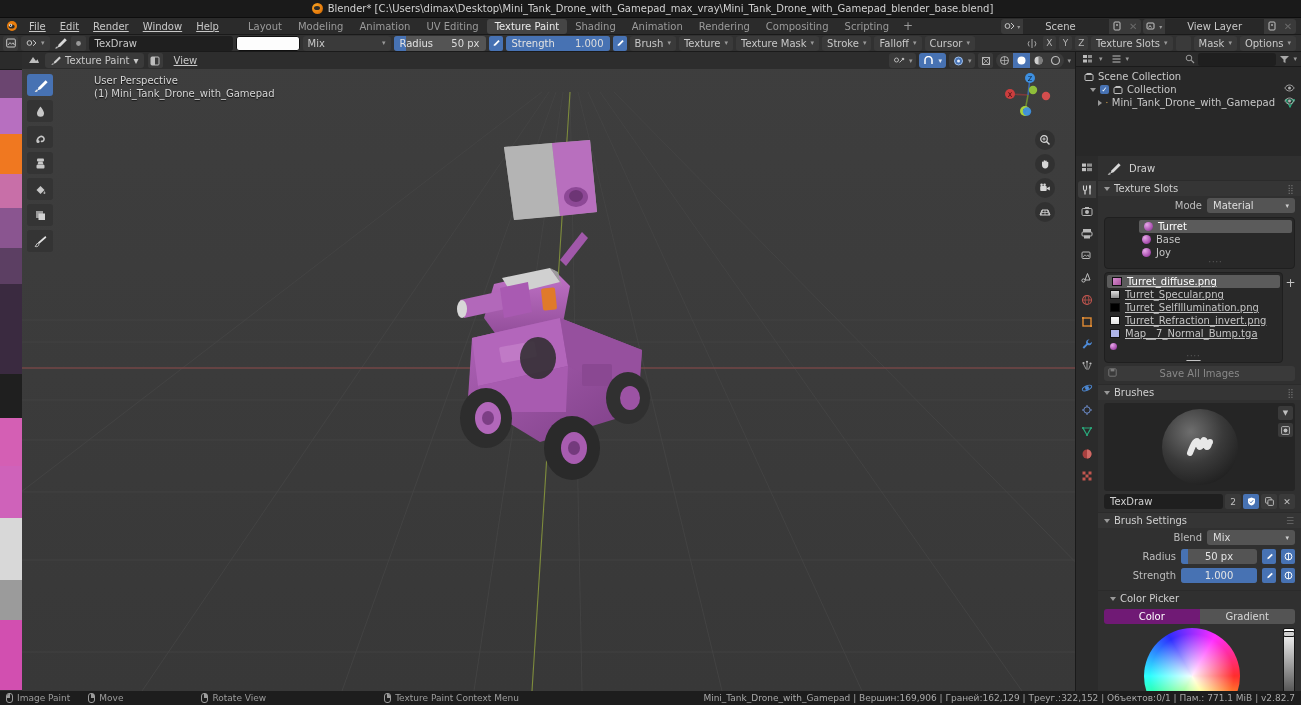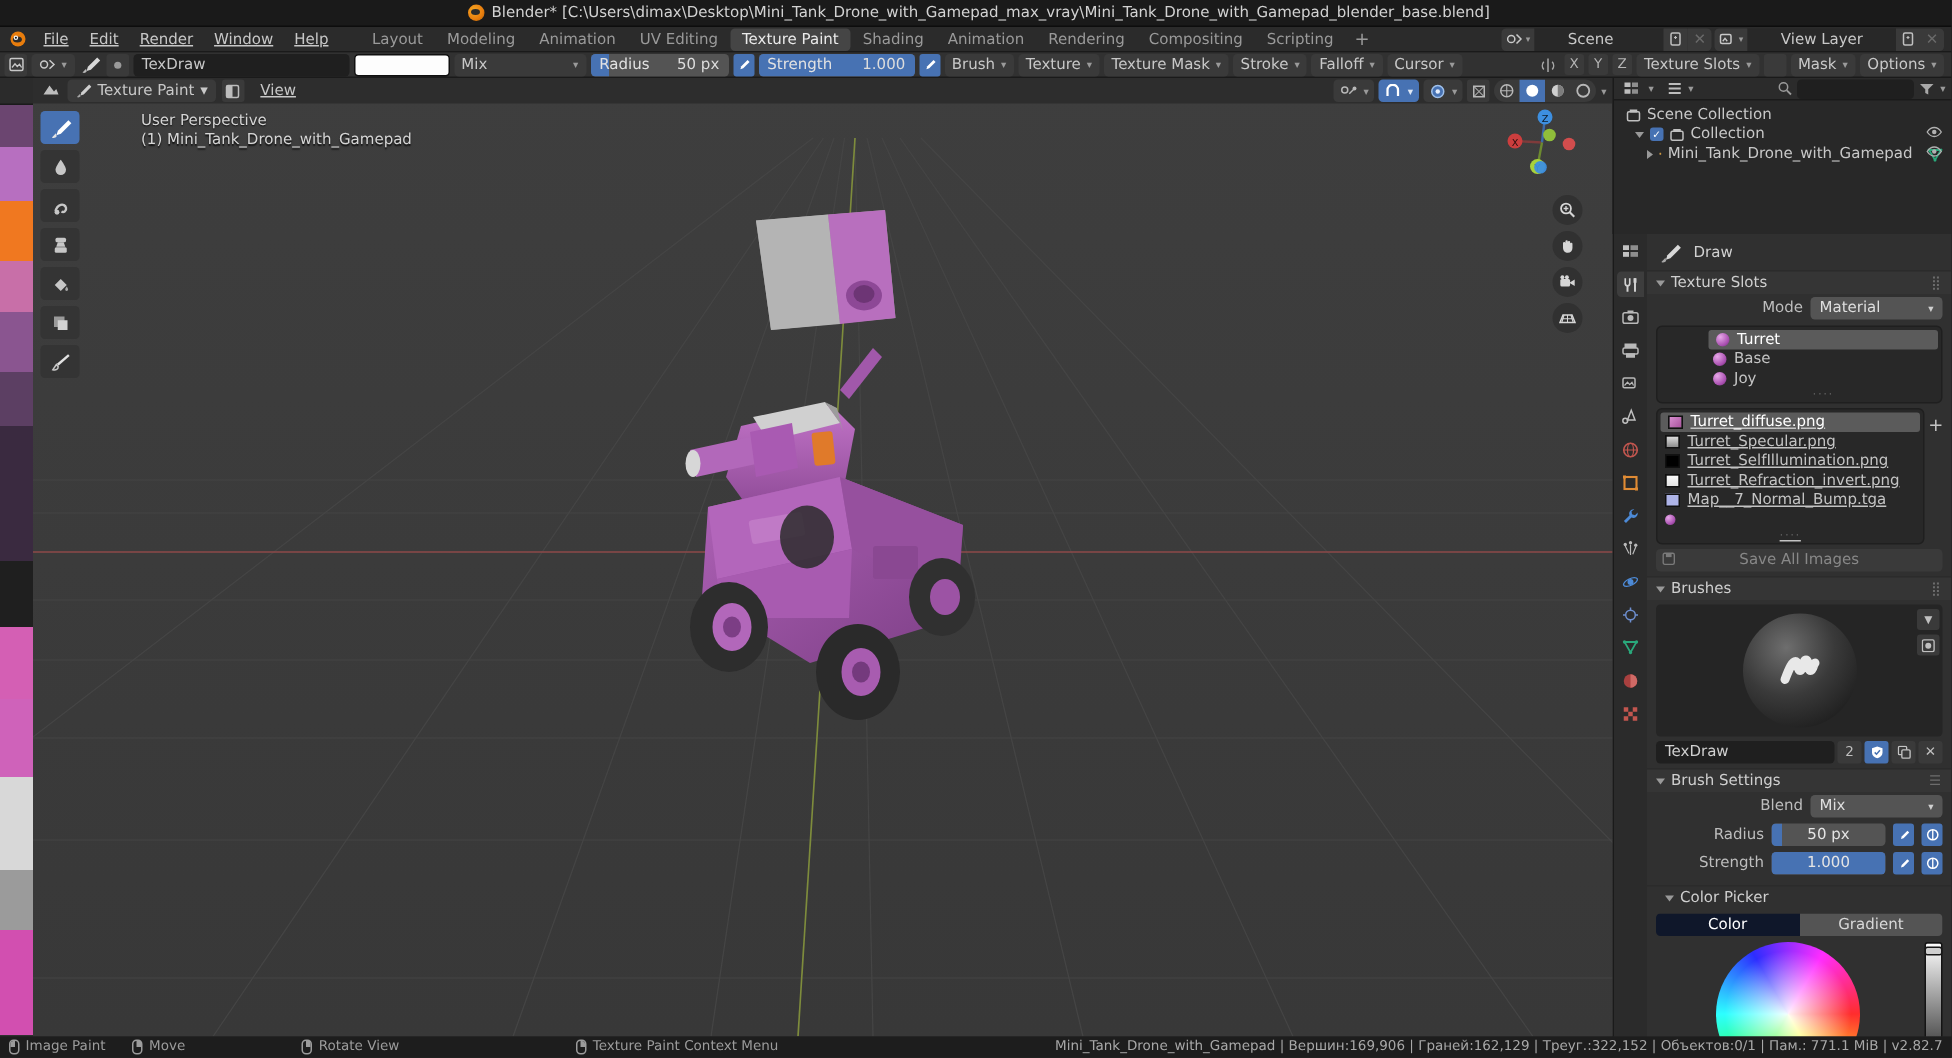--- a/index.html
+++ b/index.html
@@ -216,21 +216,21 @@
     display:flex;align-items:center;justify-content:center;font-size:10px;color:#e4e4e4;
   }
   .vslider .fill{position:absolute;left:0;top:0;bottom:0;background:#4772b3;}
   .vslider span{position:relative;z-index:2;}
   .minibtn{width:14px;height:15px;background:#4772b3;border-radius:2px;display:flex;
            align-items:center;justify-content:center;color:#fff;font-size:8px;}
   .minibtn.alt{background:#4772b3;}
   .segctl{ margin:3px 6px;display:flex;height:15px;border-radius:3px;overflow:hidden;}
   .seg{flex:1;display:flex;align-items:center;justify-content:center;font-size:10px;
        background:#545454;color:#d8d8d8;}
-  .seg.on{background:#0f172a;color:#fff;}
+  .seg.on{background:#701a75;color:#fff;}
   .wheelwrap{ margin:4px 6px 0;display:flex;gap:4px;align-items:flex-start;}
   .wheel{
     width:96px;height:96px;border-radius:50%;margin:0 auto;
     background:
       radial-gradient(circle at 50% 50%, rgba(255,255,255,0.95) 0%, rgba(255,255,255,0) 62%),
       conic-gradient(from 90deg,#ff2d2d,#ffff2d,#2dff2d,#2dffff,#2d2dff,#ff2dff,#ff2d2d);
   }
   .valbar{
     width:12px;height:96px;border-radius:2px;border:1px solid #141414;
     background:linear-gradient(to bottom,#ffffff,#000000);position:relative;

